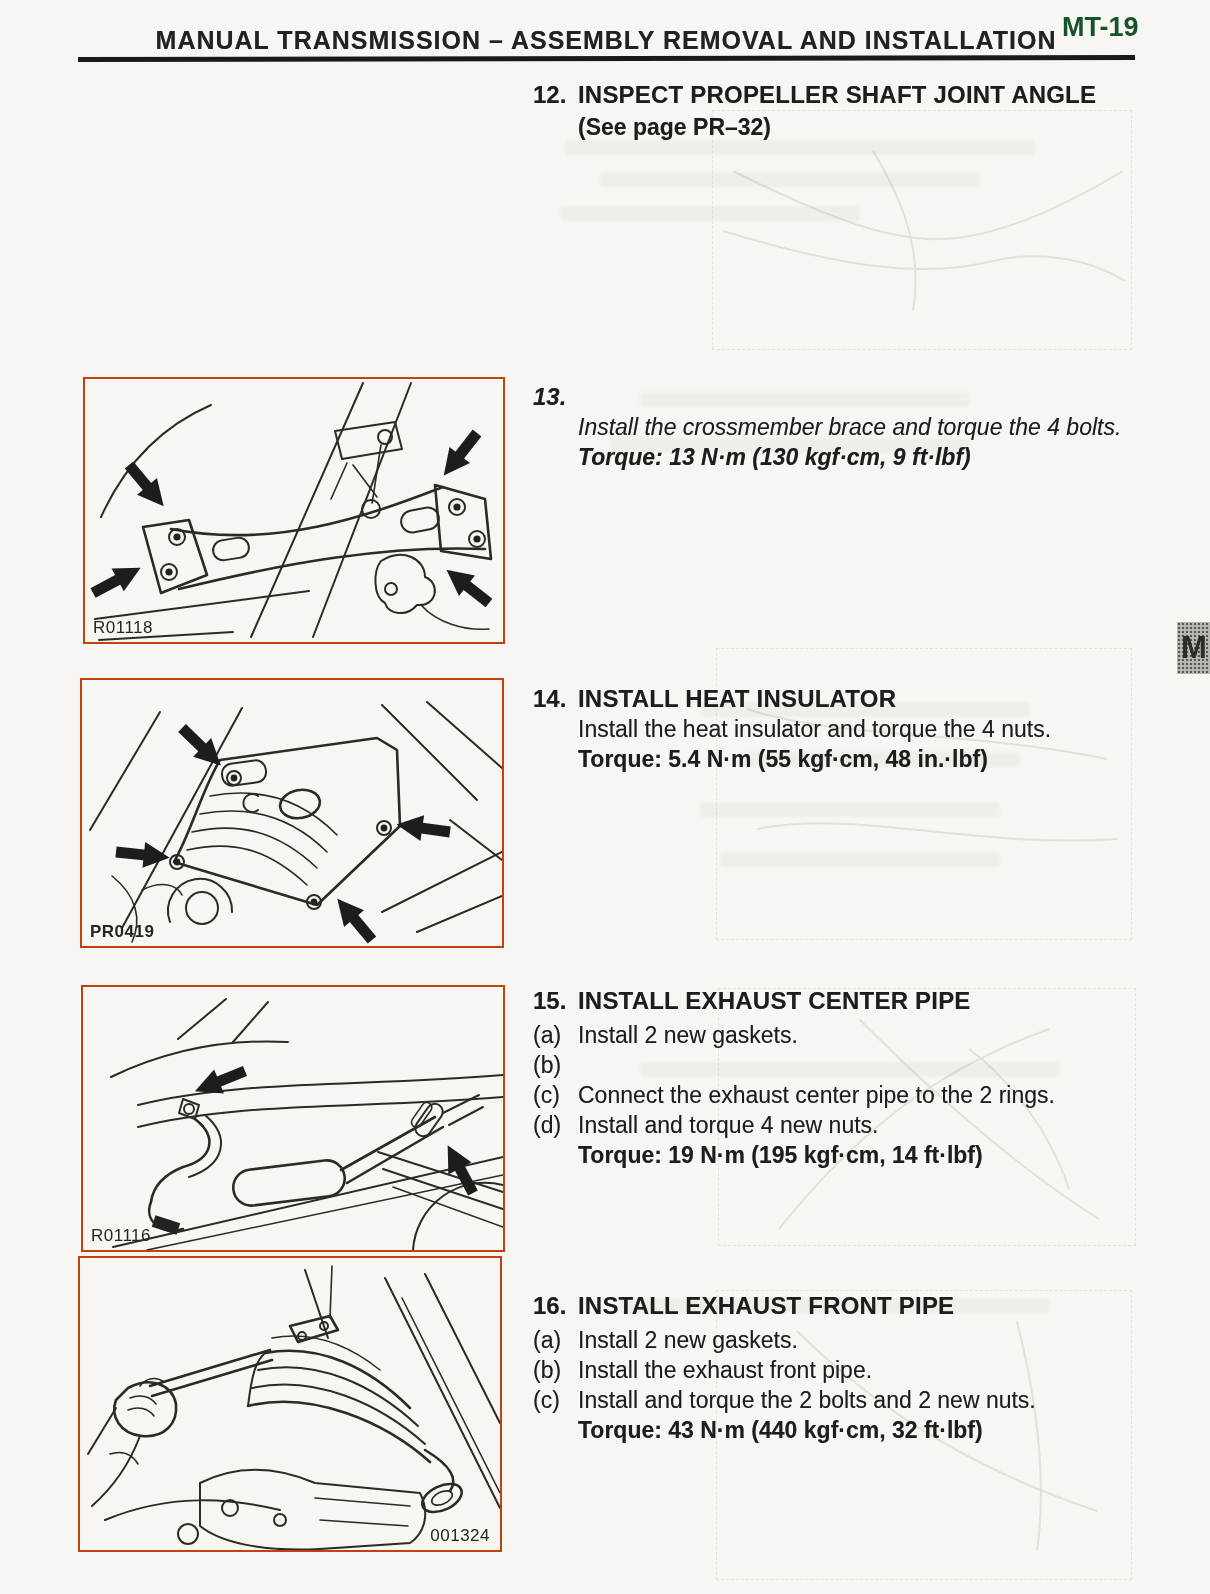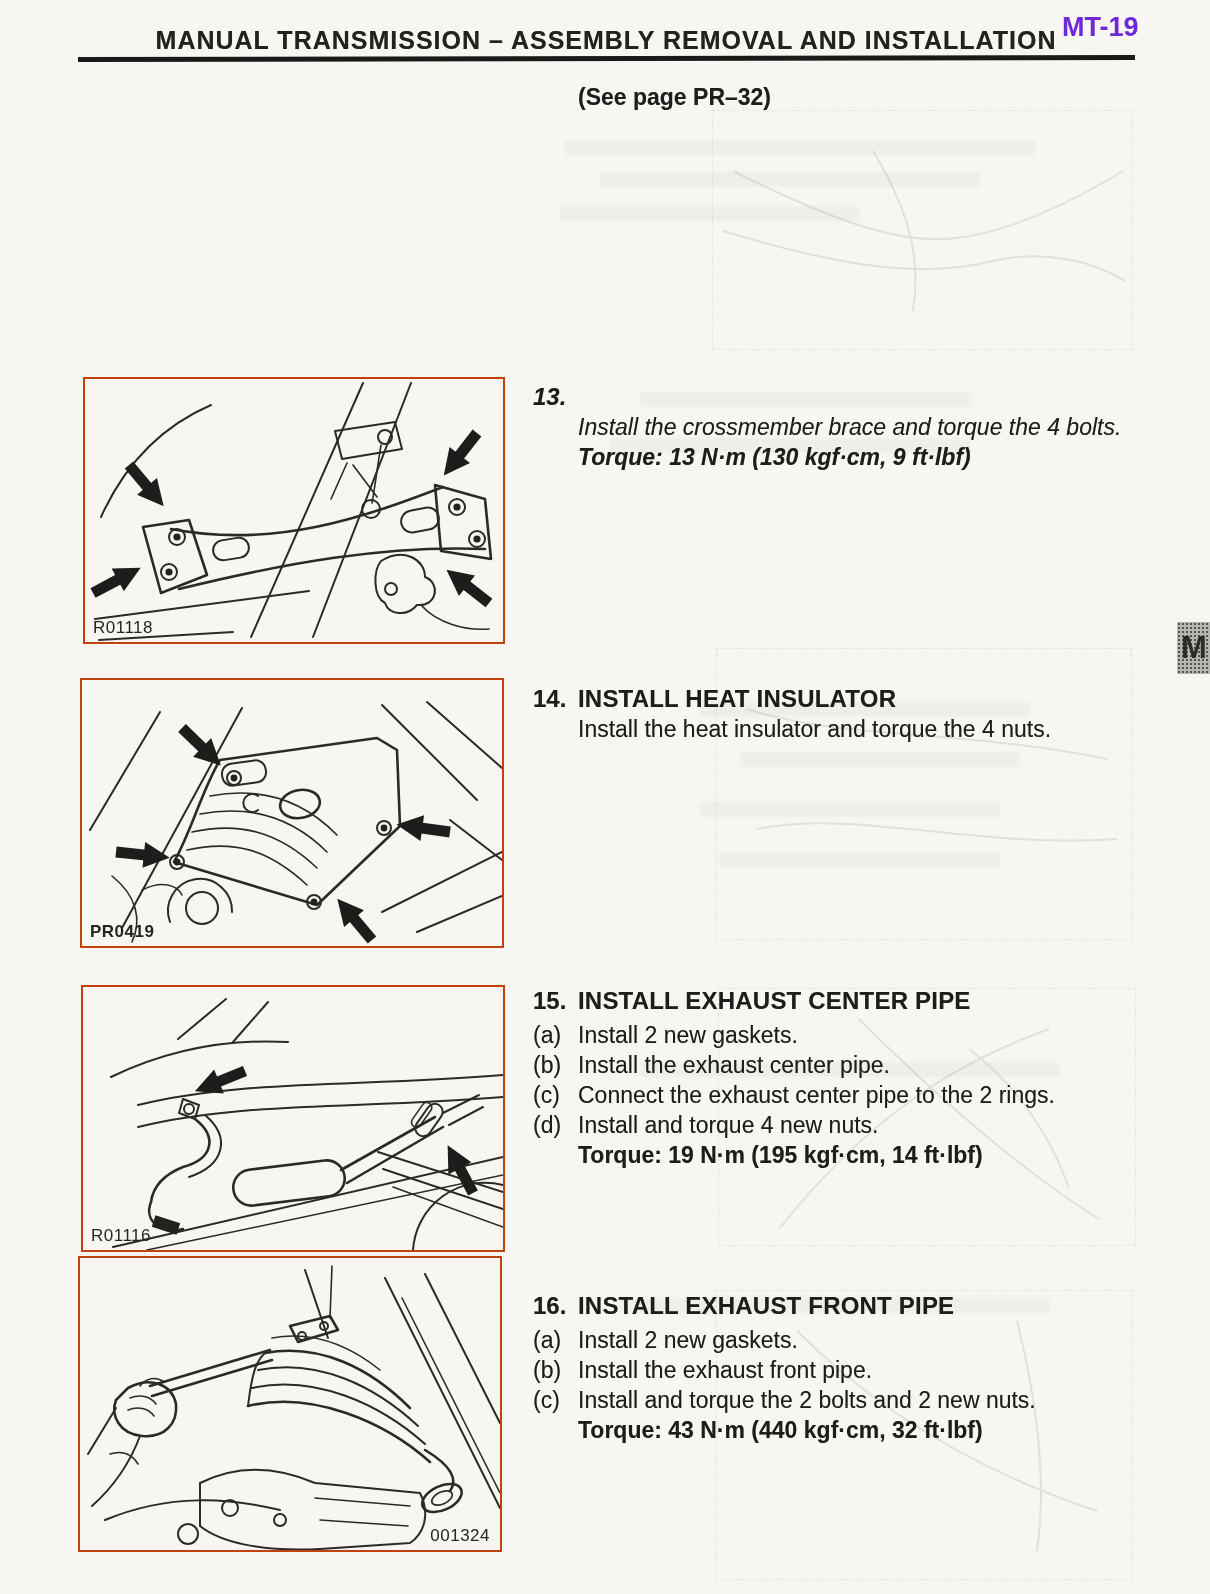--- a/index.html
+++ b/index.html
@@ -12,21 +12,21 @@
   .hdr-title{
     position:absolute; left:78px; top:26px; width:1056px; text-align:center;
     font-size:25px; font-weight:700; letter-spacing:1px; color:#22221f;
     text-shadow:0 0 .5px rgba(30,30,30,.5);
   }
   .hdr-rule{
     position:absolute; left:78px; top:56px; width:1057px; height:5px;
     background:#1a1a18; transform:rotate(-.12deg);
   }
   .hdr-pagenum{
-    position:absolute; left:1062px; top:12px; font-size:27px; font-weight:700; color:#6d28d9;
+    position:absolute; left:1062px; top:12px; font-size:27px; font-weight:700; color:#14532d;
   }
   
   .thumb-tab{
     position:absolute; right:0; top:622px; width:33px; height:52px;
     background-color:#b7b5b0;
     background-image:radial-gradient(#55544f 1.1px, transparent 1.2px);
     background-size:4px 4px;
     display:flex; align-items:center; overflow:hidden;
   }
   .thumb-tab span{font-size:31px; font-weight:700; color:#2b2b28; margin-left:4px;}
@@ -288,51 +288,55 @@
       <path class="ln t" d="M48,152 C58,148 68,150 74,158"></path>
       <path class="ln t" d="M60,128 C66,120 76,118 84,124"></path>
       <path class="ln" d="M36,150 L8,196"></path>
       <path class="ln" d="M60,178 C48,210 30,232 12,248"></path>
       <path class="ln t" d="M30,196 C42,192 52,196 58,206"></path>
     </svg>
     <span class="flabel right">001324</span>
   </div>
 
   <section class="step" style="top:80px;">
+    <div class="line">
+      <span class="num">12.</span>
+      <span class="ttl">INSPECT PROPELLER SHAFT JOINT ANGLE</span>
+    </div>
     <div class="line ind bold" style="margin-top:2px;">(See page PR–32)</div>
   </section>
 
   <section class="step" style="top:382px;font-style:italic;">
     <div class="line">
       <span class="num">13.</span>
     </div>
     <div class="line ind">Install the crossmember brace and torque the 4 bolts.</div>
     <div class="line ind bold">Torque: 13 N·m (130 kgf·cm, 9 ft·lbf)</div>
   </section>
 
   <section class="step" style="top:684px;">
     <div class="line">
       <span class="num">14.</span>
       <span class="ttl">INSTALL HEAT INSULATOR</span>
     </div>
     <div class="line ind">Install the heat insulator and torque the 4 nuts.</div>
+    <div class="line ind bold">Torque: 5.4 N·m (55 kgf·cm, 48 in.·lbf)</div>
   </section>
 
   <section class="step" style="top:986px;">
     <div class="line">
       <span class="num">15.</span>
       <span class="ttl">INSTALL EXHAUST CENTER PIPE</span>
     </div>
     <div class="line" style="margin-top:4px;">
       <span class="lbl">(a)</span>
       <span>Install 2 new gaskets.</span>
     </div>
     <div class="line">
       <span class="lbl">(b)</span>
-      <span>Install the exhaust center pipe.</span>
     </div>
     <div class="line">
       <span class="lbl">(c)</span>
       <span>Connect the exhaust center pipe to the 2 rings.</span>
     </div>
     <div class="line">
       <span class="lbl">(d)</span>
       <span>Install and torque 4 new nuts.</span>
     </div>
     <div class="line ind bold">Torque: 19 N·m (195 kgf·cm, 14 ft·lbf)</div>

